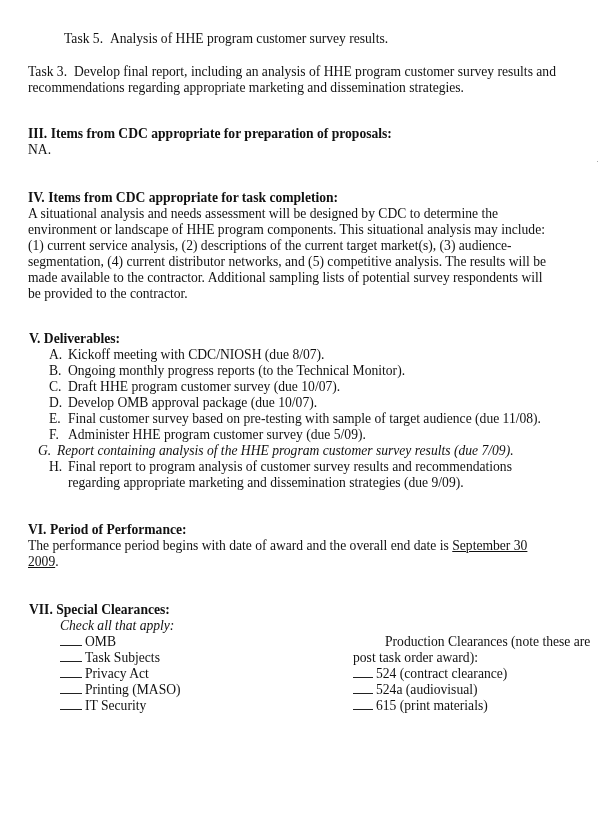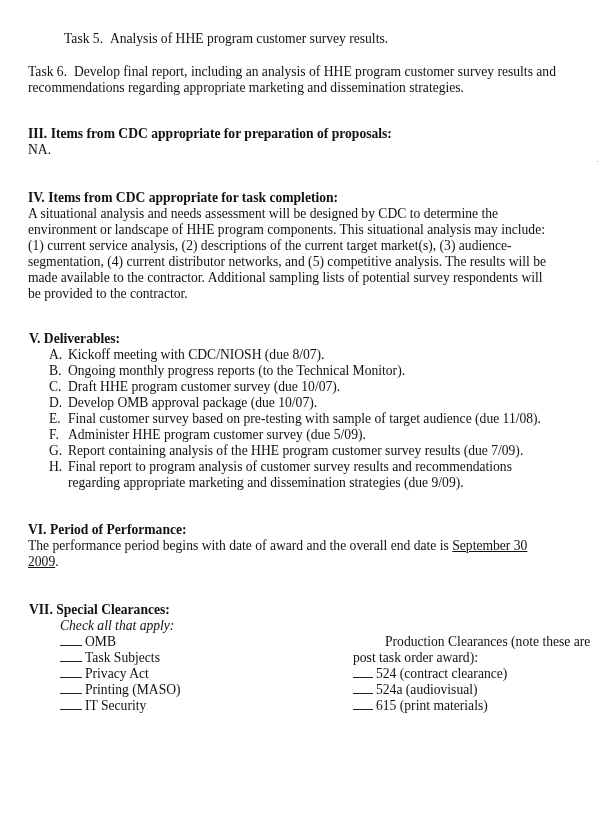--- a/index.html
+++ b/index.html
@@ -17,21 +17,21 @@
   .deliv-letter { display: inline-block; width: 19px; }
   .speck { position: absolute; width: 1px; height: 1px; background: #aaa; }
 </style>
 </head>
 <body>
 
 <div class="abs line" style="left:28px; top:31px;margin-left:36px;">
   <span>Task 5.</span>&nbsp;&nbsp;<span>Analysis of HHE program customer survey results.</span>
 </div>
 <div class="abs line" style="left:28px; top:64px;">
-  <span>Task 6.</span>&nbsp;&nbsp;<span>Develop final report, including an analysis of HHE program customer survey results and</span>
+  <span>Task 3.</span>&nbsp;&nbsp;<span>Develop final report, including an analysis of HHE program customer survey results and</span>
 </div>
 <div class="abs line" style="left:28px; top:80px;">recommendations regarding appropriate marketing and dissemination strategies.</div>
 
 <div class="abs line" style="left:28px; top:126px;"><b>III.  Items from CDC appropriate for preparation of proposals:</b></div>
 <div class="abs line" style="left:28px; top:142px;">NA.</div>
 <div class="speck" style="left:597px; top:161px;"></div>
 
 <div class="abs line" style="left:28px; top:190px;"><b>IV.  Items from CDC appropriate for task completion:</b></div>
 <div class="abs line" style="left:28px; top:206px;">A situational analysis and needs assessment will be designed by CDC to determine the</div>
 <div class="abs line" style="left:28px; top:222px;">environment or landscape of HHE program components.  This situational analysis may include:</div>
@@ -40,21 +40,21 @@
 <div class="abs line" style="left:28px; top:270px;">made available to the contractor.  Additional sampling lists of potential survey respondents will</div>
 <div class="abs line" style="left:28px; top:286px;">be provided to the contractor.</div>
 
 <div class="abs line" style="left:29px; top:331px;"><b>V.  Deliverables:</b></div>
 <div class="abs line" style="left:49px; top:347px;"><span class="deliv-letter">A.</span><span>Kickoff meeting with CDC/NIOSH (due 8/07).</span></div>
 <div class="abs line" style="left:49px; top:363px;"><span class="deliv-letter">B.</span><span>Ongoing monthly progress reports (to the Technical Monitor).</span></div>
 <div class="abs line" style="left:49px; top:379px;"><span class="deliv-letter">C.</span><span>Draft HHE program customer survey (due 10/07).</span></div>
 <div class="abs line" style="left:49px; top:395px;"><span class="deliv-letter">D.</span><span>Develop OMB approval package (due 10/07).</span></div>
 <div class="abs line" style="left:49px; top:411px;"><span class="deliv-letter">E.</span><span>Final customer survey based on pre-testing with sample of target audience (due 11/08).</span></div>
 <div class="abs line" style="left:49px; top:427px;"><span class="deliv-letter">F.</span><span>Administer HHE program customer survey (due 5/09).</span></div>
-<div class="abs line" style="left:49px; top:443px;"><span class="deliv-letter">G.</span><span>Report containing analysis of the HHE program customer survey results (due 7/09).</span></div>
+<div class="abs line" style="left:38px; top:443px;font-style:italic;"><span class="deliv-letter">G.</span><span>Report containing analysis of the HHE program customer survey results (due 7/09).</span></div>
 <div class="abs line" style="left:49px; top:459px;"><span class="deliv-letter">H.</span><span>Final report to program analysis of customer survey results and recommendations</span></div>
 <div class="abs line" style="left:68px; top:475px;">regarding appropriate marketing and dissemination strategies (due 9/09).</div>
 
 <div class="abs line" style="left:28px; top:522px;"><b>VI.  Period of Performance:</b></div>
 <div class="abs line" style="left:28px; top:538px;"><span>The performance period begins with date of award and the overall end date is </span><span class="u">September 30</span></div>
 <div class="abs line" style="left:28px; top:554px;"><span class="u">2009</span><span>.</span></div>
 
 <div class="abs line" style="left:29px; top:602px;"><b>VII.  Special Clearances:</b></div>
 <div class="abs line ital" style="left:60px; top:618px;">Check all that apply:</div>
 

